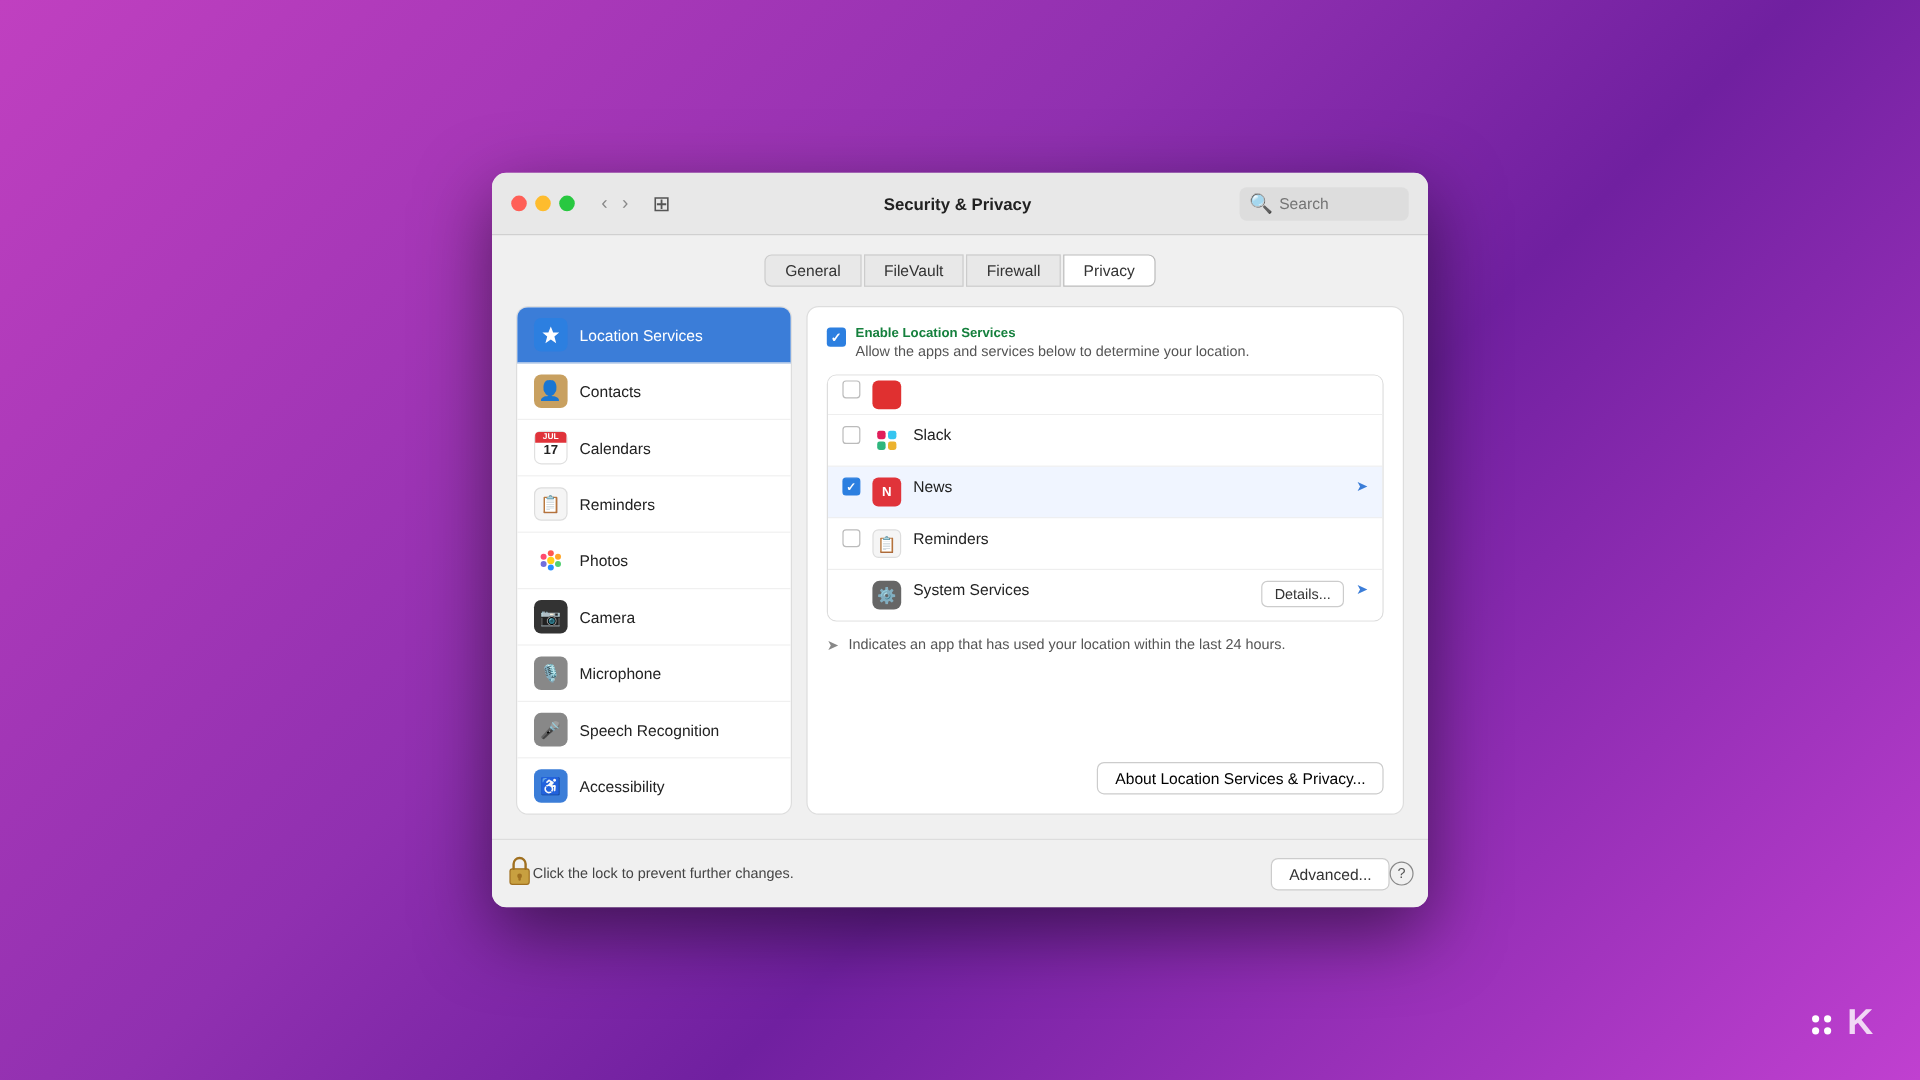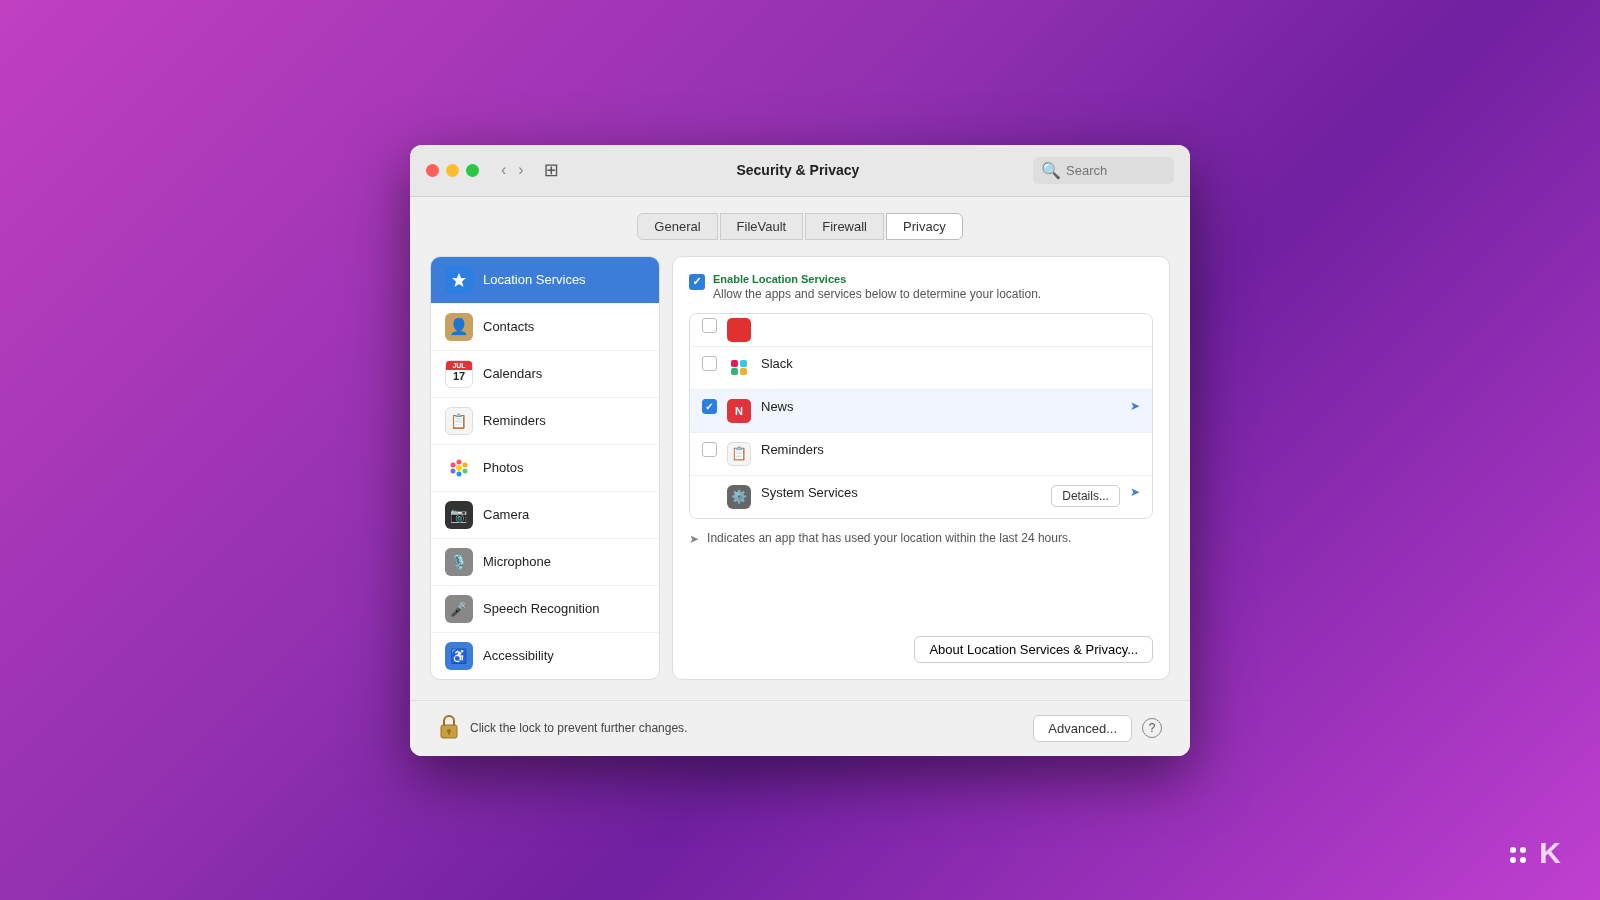--- a/index.html
+++ b/index.html
@@ -293,22 +293,21 @@
       border: 1px solid #ccc;
       border-radius: 6px;
       padding: 5px 14px;
       font-size: 13px;
       cursor: pointer;
       color: #000000;
     }
     .bottom-bar {
       display: flex;
       align-items: center;
-      padding: 12px 28px;
-      gap: 10px;
+      padding: 12px 12px;
       border-top: 1px solid #ddd;
       background: #f0f0f0;
     }
     .lock-icon-wrap {
       font-size: 20px;
       color: #c0a030;
     }
     .lock-text {
       flex: 1;
       font-size: 12px;

